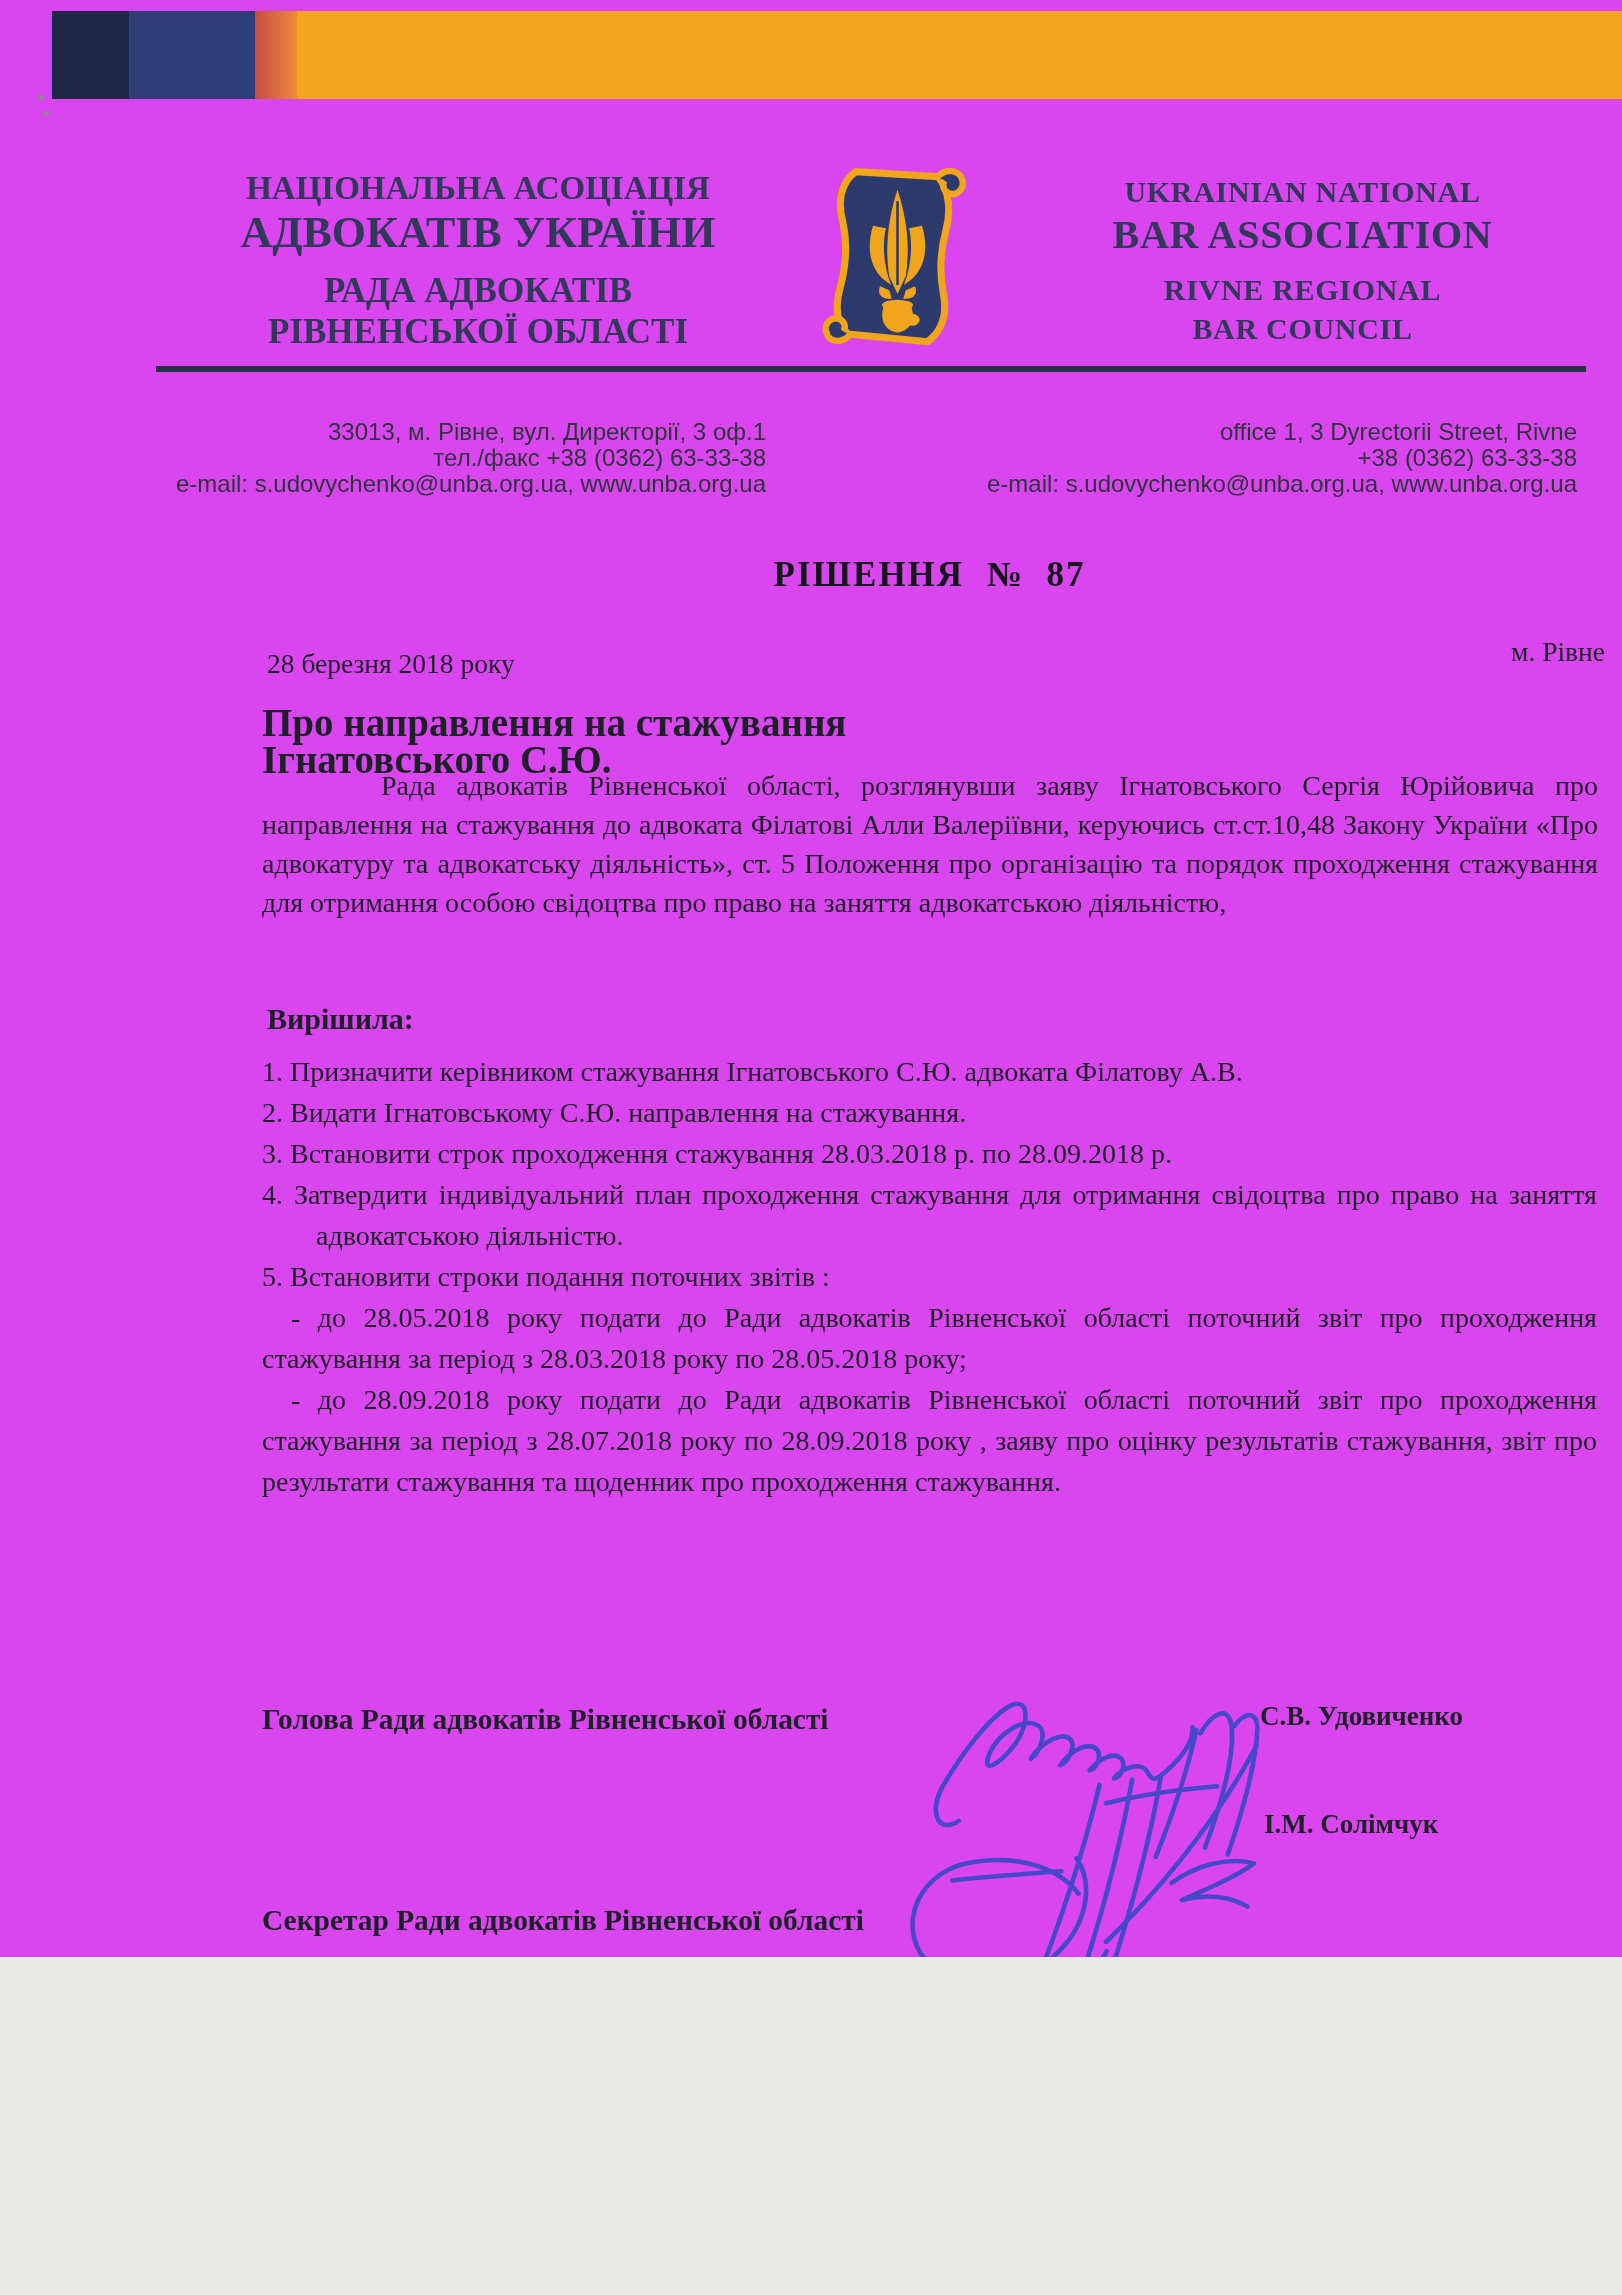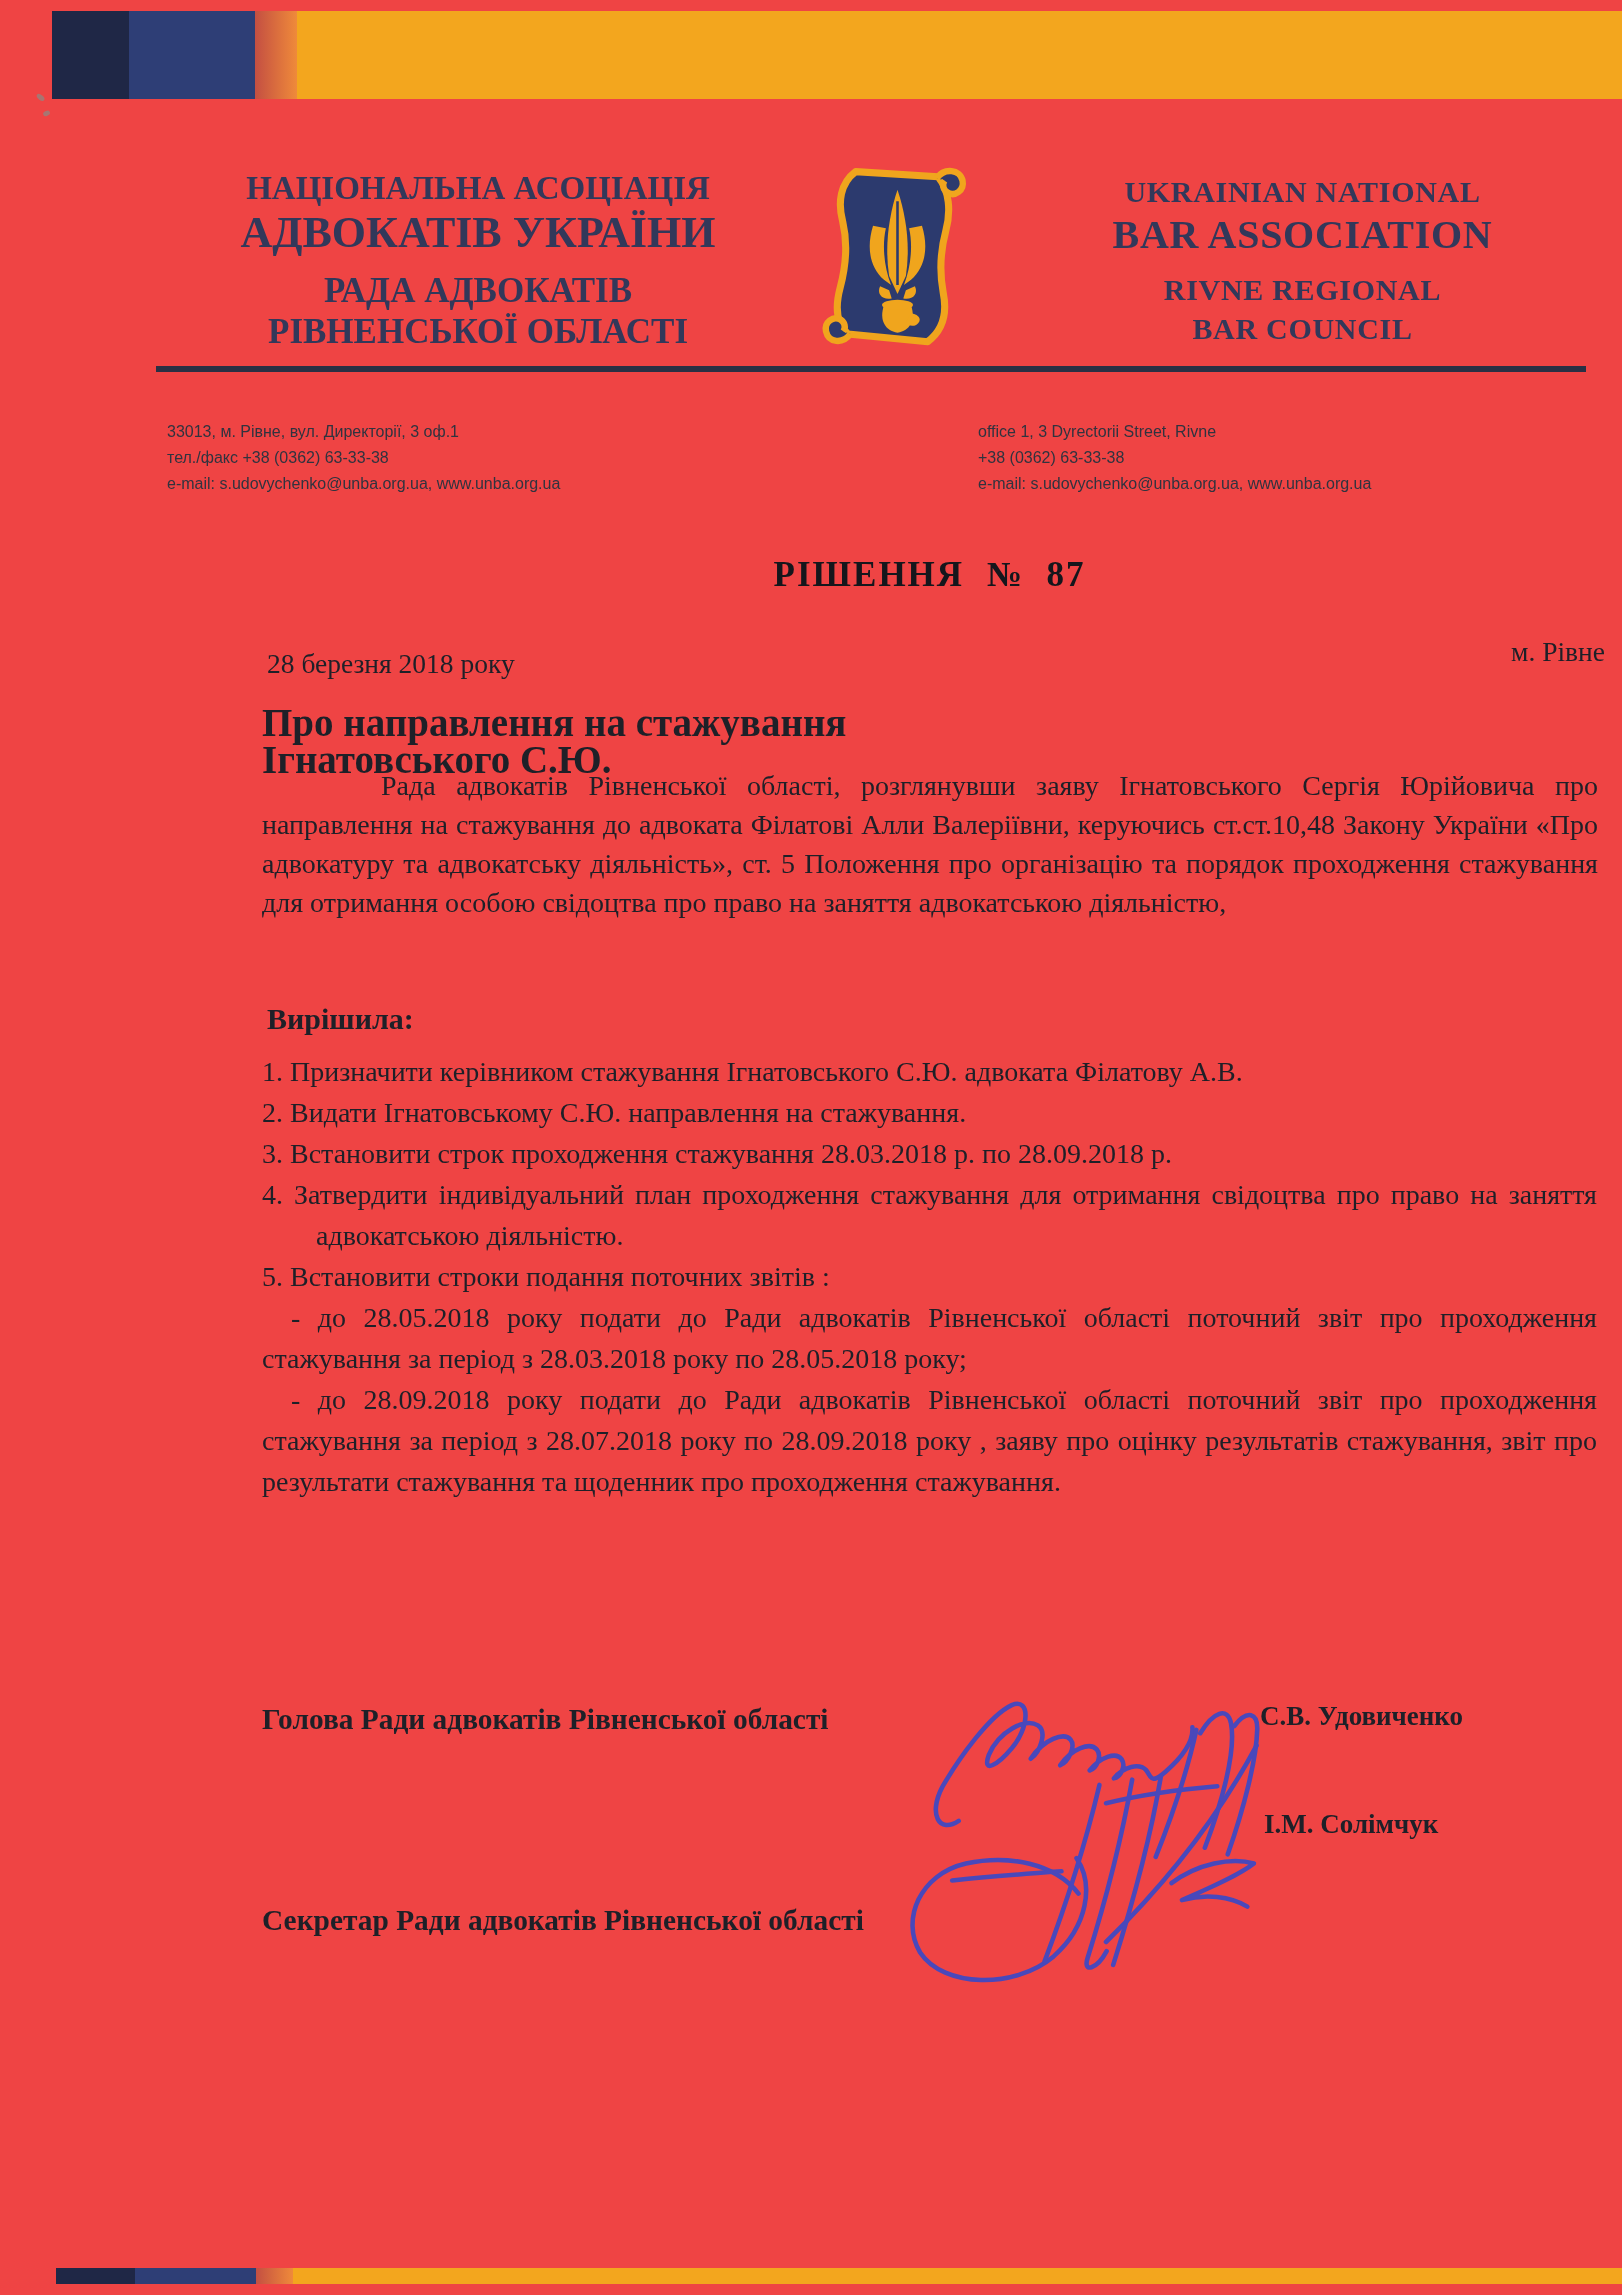--- a/index.html
+++ b/index.html
@@ -1,18 +1,18 @@
 <!DOCTYPE html>
 <html style="font-size:10.5px"><head>
 <meta charset="utf-8">
 <style>
   html,body{margin:0;padding:0;background:#e8e8e6;}
   .page{
-    position:relative;width:1623px;height:2295px;margin:0 auto;
-    background:#ef4444;overflow:hidden;
+    position:relative;width:1623px;height:1957px;margin:0 auto;
+    background:#d946ef;overflow:hidden;
     font-family:"Liberation Serif",serif;color:#1e2028;
   }
   
   .banner-top{position:absolute;left:52px;top:10.5px;right:0;height:88px;display:flex;}
   .banner-bottom{position:absolute;left:56px;top:2268px;right:0;height:15.7px;display:flex;}
   .seg-navy-dark{width:77px;background:#1f2746;}
   .seg-navy{width:126px;background:#2e3e76;}
   .seg-red{width:42px;background:linear-gradient(90deg,#c44f42,#ef8a3a);}
   .seg-orange{flex:1;background:#f3a61e;}
   .banner-bottom .seg-navy-dark{width:79px;}
@@ -26,22 +26,22 @@
   .hl1{font-size:33px;line-height:38px;}
   .hl2{font-size:44px;line-height:52px;}
   .hl3{font-size:35px;line-height:42px;margin-top:10.5px;}
   .hl4{font-size:35px;line-height:39px;}
   .hr1{font-size:30px;line-height:37px;}
   .hr2{font-size:40px;line-height:50px;}
   .hr3{font-size:30px;line-height:41px;margin-top:9.2px;}
   .hr4{font-size:30px;line-height:37px;}
   .logo{position:absolute;left:817px;top:154px;width:161px;height:204px;}
   .divider{position:absolute;left:156px;top:366px;width:1430px;height:5.9px;background:#2a3044;}
-  .contacts{position:absolute;top:419px;width:599px;text-align:left;
-    font-family:"Liberation Sans",sans-serif;font-size:16px;line-height:26px;color:#30333f;}
+  .contacts{position:absolute;top:419px;width:599px;text-align:right;
+    font-family:"Liberation Sans",sans-serif;font-size:24px;line-height:26px;color:#30333f;}
   .contacts-left{left:167px;}
   .contacts-right{left:978px;}
   
   .doc-title{position:absolute;left:262px;top:555px;width:1335px;text-align:center;
     font-weight:bold;font-size:35px;letter-spacing:2px;word-spacing:11.8px;color:#15161c;}
   .date{position:absolute;left:267px;top:648px;font-size:27.5px;}
   .place{position:absolute;left:1484px;top:636px;font-size:27.5px;margin-left:27px;}
   .subject{position:absolute;left:262px;top:704px;font-weight:bold;font-size:39px;line-height:37px;}
   .preamble{position:absolute;left:262px;top:766px;width:1336px;font-size:28px;line-height:39px;
     text-align:justify;text-indent:119px;}

